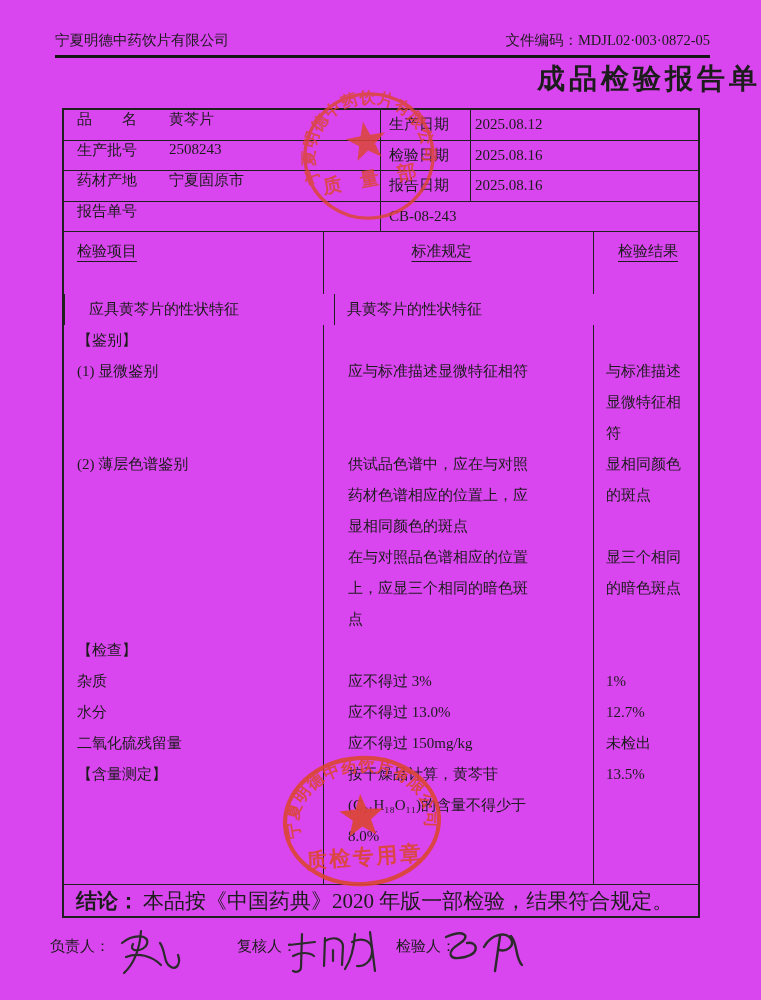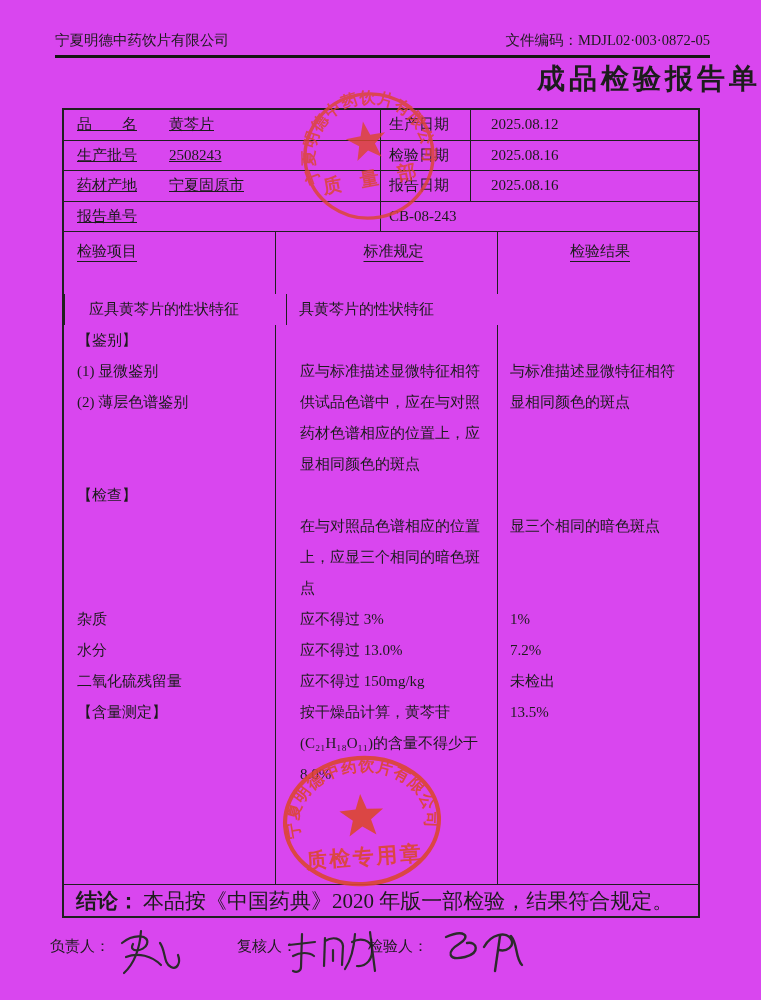--- a/index.html
+++ b/index.html
@@ -12,28 +12,28 @@
   .hdr { position:absolute; top:31px; left:55px; right:51px;
          display:flex; justify-content:space-between; font-size:14.5px; }
   .rule { position:absolute; top:55px; left:55px; right:51px; height:2.5px; background:#141414; }
   .title { position:absolute; top:60px; left:0; width:100%; text-align:right;
            font-size:28px; font-weight:bold; letter-spacing:4px; }
 
   .table { position:absolute; top:108px; left:62px; width:638px;
            border:2px solid #1f1f1f; background:transparent; font-size:15px; }
 
   .info-row { display:flex; height:30.5px; border-bottom:1.5px solid #1f1f1f; }
-  .cell-a { width:316px; display:flex; align-items:center; padding-left:13px;text-decoration:underline; }
+  .cell-a { width:316px; display:flex; padding-left:13px; }
   .cell-a .val { margin-left:32px; }
   .cell-b { width:90px; border-left:1.5px solid #1f1f1f; display:flex; align-items:center; padding-left:8px; }
-  .cell-c { flex:1; border-left:1.5px solid #1f1f1f; display:flex; align-items:center; padding-left:20px; }
+  .cell-c { flex:1; border-left:1.5px solid #1f1f1f; display:flex; align-items:center; padding-left:4px; }
   .cell-wide { flex:1; border-left:1.5px solid #1f1f1f; display:flex; align-items:center; padding-left:8px; }
 
   .res { display:flex; flex-direction:column; height:652px; }
-  .res-row { display:flex; }
+  .res-row { display:flex;gap:48px; }
   .rc1 { width:211px; padding-left:13px; line-height:31px; }
   .rc2 { width:222px; border-left:1.5px solid #1f1f1f; padding:0 10px 0 24px; line-height:31px; }
   .rc3 { flex:1; border-left:1.5px solid #1f1f1f; padding:0 8px 0 12px; line-height:31px; }
   .res-head { height:42px; }
   .res-head .rc1, .res-head .rc2, .res-head .rc3 { padding-top:10px; line-height:18px; }
   .res-head .rc2, .res-head .rc3 { text-align:center; }
   .res-head span { text-decoration:underline; text-underline-offset:5px; }
   .spacer { height:20px; }
   .h1 { min-height:31px; } .h2 { min-height:62px; } .h3 { min-height:93px; }
   .filler { flex:1; }
@@ -120,39 +120,39 @@
       <div class="res-row h1">
         <div class="rc1">(1) 显微鉴别</div>
         <div class="rc2">应与标准描述显微特征相符</div>
         <div class="rc3">与标准描述显微特征相符</div>
       </div>
       <div class="res-row h3">
         <div class="rc1">(2) 薄层色谱鉴别</div>
         <div class="rc2">供试品色谱中，应在与对照药材色谱相应的位置上，应显相同颜色的斑点</div>
         <div class="rc3">显相同颜色的斑点</div>
       </div>
-      <div class="res-row h1">
-        <div class="rc1">【检查】</div>
-        <div class="rc2"></div>
-        <div class="rc3"></div>
-      </div>
       <div class="res-row h2">
         <div class="rc1"></div>
         <div class="rc2">在与对照品色谱相应的位置上，应显三个相同的暗色斑点</div>
         <div class="rc3">显三个相同的暗色斑点</div>
       </div>
       <div class="res-row h1">
+        <div class="rc1">【检查】</div>
+        <div class="rc2"></div>
+        <div class="rc3"></div>
+      </div>
+      <div class="res-row h1">
         <div class="rc1">杂质</div>
         <div class="rc2">应不得过 3%</div>
         <div class="rc3">1%</div>
       </div>
       <div class="res-row h1">
         <div class="rc1">水分</div>
         <div class="rc2">应不得过 13.0%</div>
-        <div class="rc3">7.2%</div>
+        <div class="rc3">12.7%</div>
       </div>
       <div class="res-row h1">
         <div class="rc1">二氧化硫残留量</div>
         <div class="rc2">应不得过 150mg/kg</div>
         <div class="rc3">未检出</div>
       </div>
       <div class="res-row h2">
         <div class="rc1">【含量测定】</div>
         <div class="rc2">按干燥品计算，黄芩苷(C₂₁H₁₈O₁₁)的含量不得少于 8.0%</div>
         <div class="rc3">13.5%</div>
@@ -212,21 +212,21 @@
         <path d="M19 9 L18 42 C18 46 14 48 10 46"></path>
         <path d="M10 31 C17 27 26 27 31 31"></path>
         <path d="M42 13 L41 41"></path>
         <path d="M42 16 C50 11 59 13 60 21 L59 40"></path>
         <path d="M50 25 L50 36"></path>
         <path d="M72 9 C71 23 68 35 62 44"></path>
         <path d="M69 17 C78 12 88 15 89 24 C90 34 83 42 74 41"></path>
         <path d="M87 7 L92 46"></path>
       </g>
     </svg>
-    <span class="lbl" style="left:368px">检验人：</span>
+    <span class="lbl" style="left:396px">检验人：</span>
     <svg class="sig" style="left:438px" width="95" height="64" viewBox="0 0 95 64">
       <g fill="none" stroke="#2b2b2b" stroke-width="2.4" stroke-linecap="round">
         <path d="M8 12 C26 4 34 11 21 19 C8 27 10 36 27 32 C43 28 39 16 29 18"></path>
         <path d="M46 22 C53 9 68 6 73 14 C77 21 69 27 61 25"></path>
         <path d="M62 11 L57 46"></path>
         <path d="M73 11 C80 19 77 33 84 40"></path>
       </g>
     </svg>
   </div>
 

